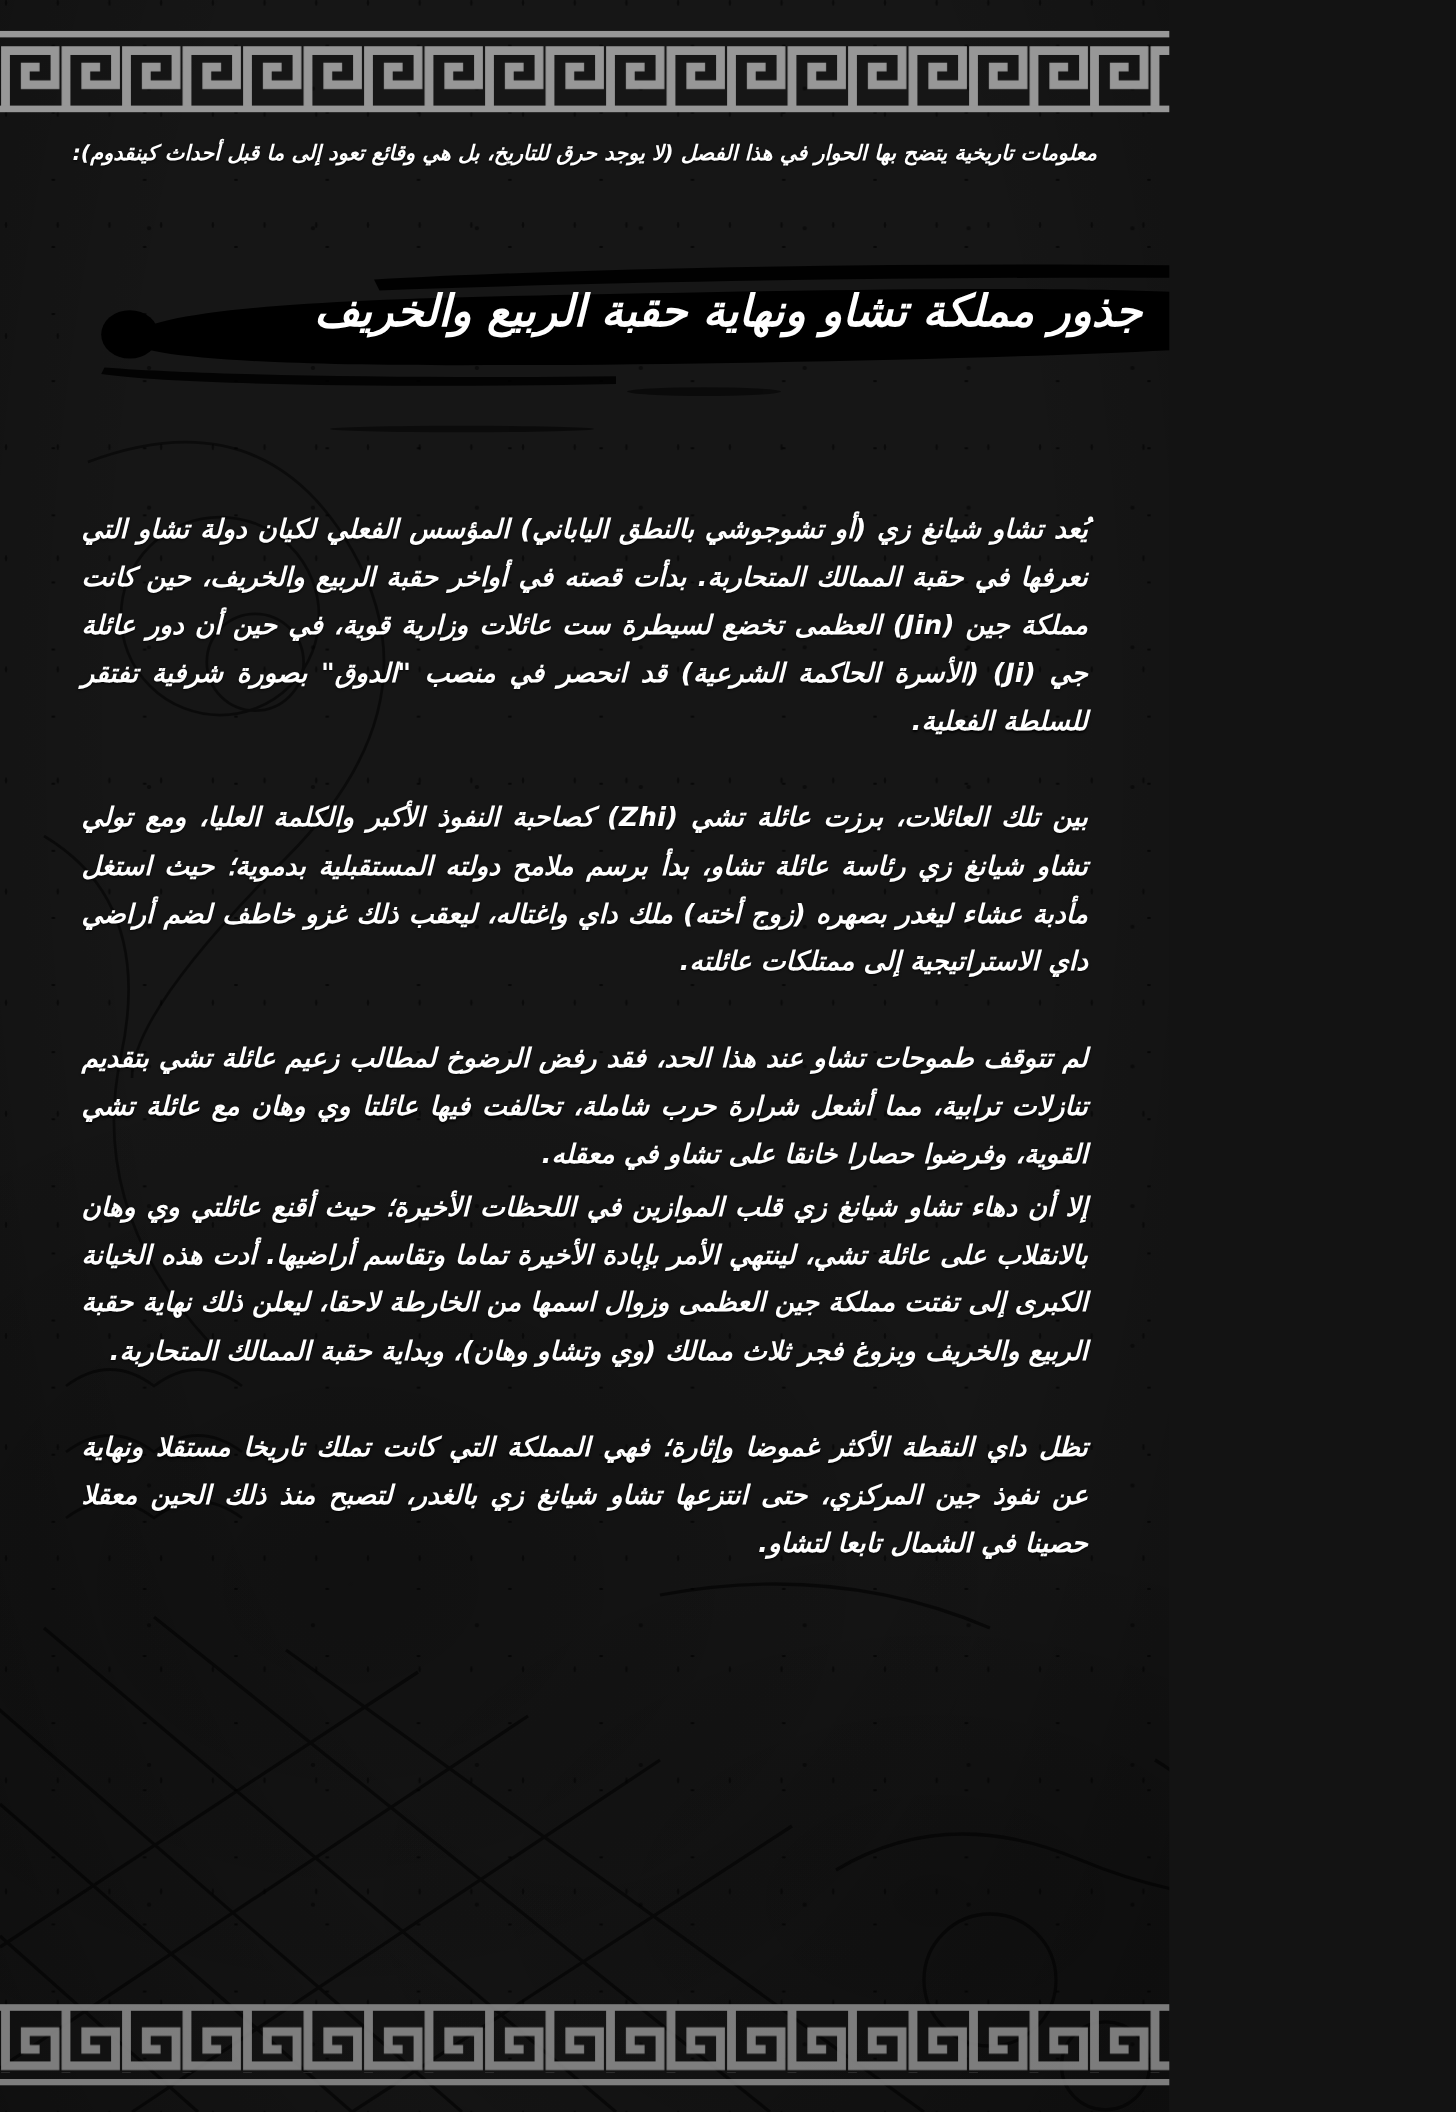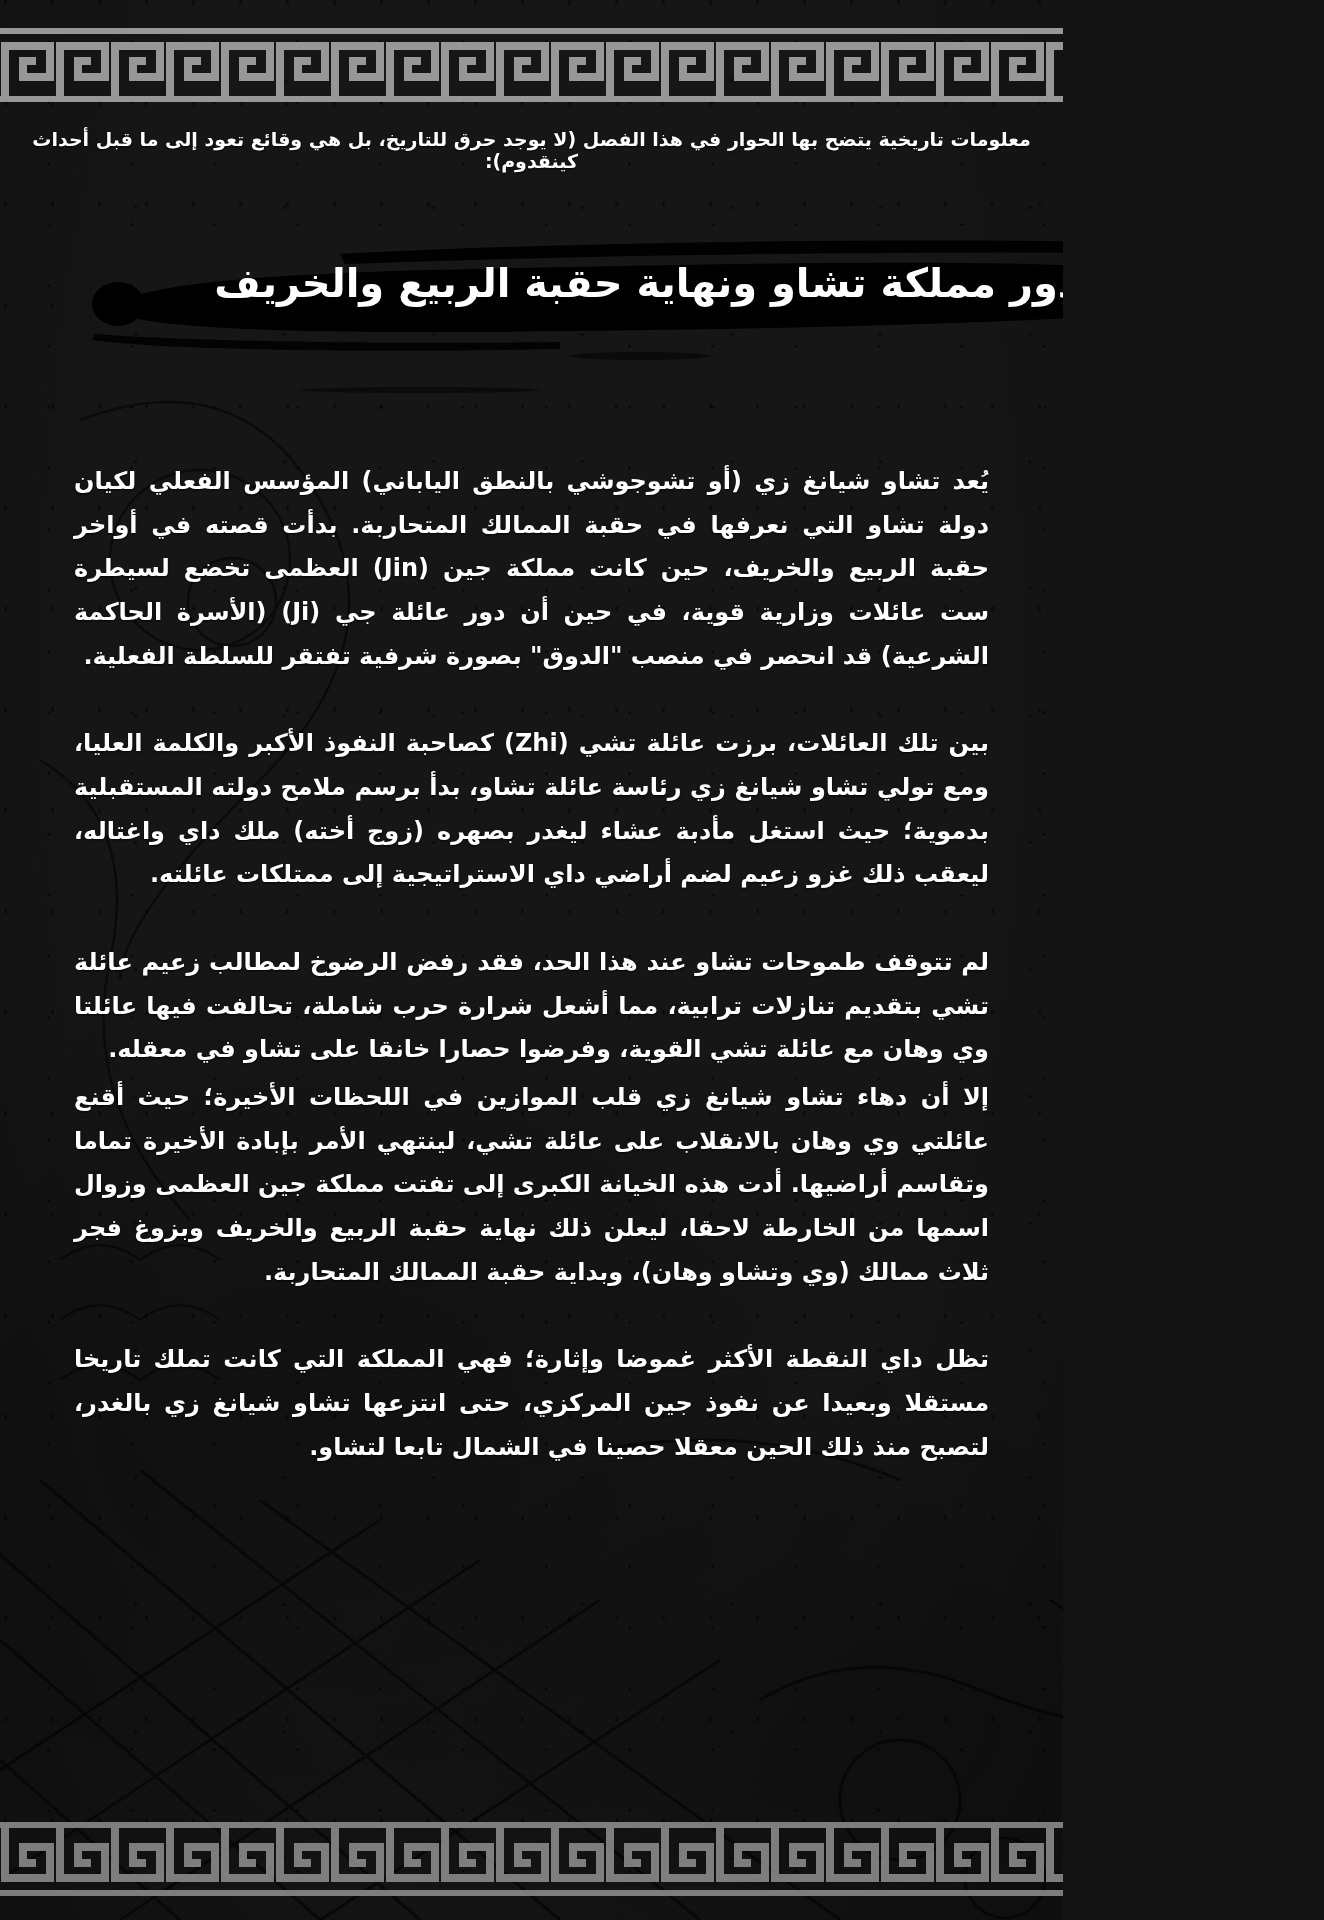--- a/index.html
+++ b/index.html
@@ -13,20 +13,21 @@
   }
   .page {
     position: relative;
     width: 1063px;
     height: 1920px;
     background:
       radial-gradient(ellipse 900px 700px at 30% 75%, rgba(0,0,0,0.25), transparent 70%),
       radial-gradient(ellipse 800px 500px at 80% 90%, rgba(0,0,0,0.22), transparent 70%),
       #161616;
     overflow: hidden;
+    font-style: italic;
   }
   
   .speckles {
     position: absolute; inset: 0; z-index: 2; pointer-events: none;
     background-image:
       radial-gradient(rgba(0,0,0,0.65) 1.3px, transparent 1.9px),
       radial-gradient(rgba(0,0,0,0.5) 1px, transparent 1.5px),
       radial-gradient(rgba(0,0,0,0.45) 1.8px, transparent 2.4px);
     background-size: 83px 61px, 47px 101px, 149px 127px;
     background-position: 7px 11px, 29px 53px, 61px 17px;
@@ -127,24 +128,24 @@
       <path d="M115 96 C 135 68 300 60 520 56 C 800 50 1020 48 1105 56 C 1150 60 1165 70 1120 78 C 1190 80 1245 88 1185 97 C 1100 110 700 120 420 120 C 240 120 118 113 115 96 Z" fill="#000000"></path>
       <path d="M340 42 C 600 28 1000 24 1290 34 C 1302 37 1300 42 1278 43 C 1000 37 620 42 345 52 Z" fill="#000000" opacity="0.92"></path>
       <path d="M95 122 C 200 130 400 132 560 130 L 560 137 C 380 141 160 138 92 128 Z" fill="#000000" opacity="0.85"></path>
       <ellipse cx="118" cy="92" rx="26" ry="22" fill="#000000"></ellipse>
     </svg>
     <h1 class="page-title" dir="rtl">جذور مملكة تشاو ونهاية حقبة الربيع والخريف</h1>
   </div>
 
   <div class="content" dir="rtl" lang="ar">
     <p>يُعد تشاو شيانغ زي (أو تشوجوشي بالنطق الياباني) المؤسس الفعلي لكيان دولة تشاو التي نعرفها في حقبة الممالك المتحاربة. بدأت قصته في أواخر حقبة الربيع والخريف، حين كانت مملكة جين (Jin) العظمى تخضع لسيطرة ست عائلات وزارية قوية، في حين أن دور عائلة جي (Ji) (الأسرة الحاكمة الشرعية) قد انحصر في منصب "الدوق" بصورة شرفية تفتقر للسلطة الفعلية.</p>
-    <p>بين تلك العائلات، برزت عائلة تشي (Zhi) كصاحبة النفوذ الأكبر والكلمة العليا، ومع تولي تشاو شيانغ زي رئاسة عائلة تشاو، بدأ برسم ملامح دولته المستقبلية بدموية؛ حيث استغل مأدبة عشاء ليغدر بصهره (زوج أخته) ملك داي واغتاله، ليعقب ذلك غزو زعيم لضم أراضي داي الاستراتيجية إلى ممتلكات عائلته.</p>
+    <p>بين تلك العائلات، برزت عائلة تشي (Zhi) كصاحبة النفوذ الأكبر والكلمة العليا، ومع تولي تشاو شيانغ زي رئاسة عائلة تشاو، بدأ برسم ملامح دولته المستقبلية بدموية؛ حيث استغل مأدبة عشاء ليغدر بصهره (زوج أخته) ملك داي واغتاله، ليعقب ذلك غزو خاطف لضم أراضي داي الاستراتيجية إلى ممتلكات عائلته.</p>
     <p class="tight">لم تتوقف طموحات تشاو عند هذا الحد، فقد رفض الرضوخ لمطالب زعيم عائلة تشي بتقديم تنازلات ترابية، مما أشعل شرارة حرب شاملة، تحالفت فيها عائلتا وي وهان مع عائلة تشي القوية، وفرضوا حصارا خانقا على تشاو في معقله.</p>
     <p>إلا أن دهاء تشاو شيانغ زي قلب الموازين في اللحظات الأخيرة؛ حيث أقنع عائلتي وي وهان بالانقلاب على عائلة تشي، لينتهي الأمر بإبادة الأخيرة تماما وتقاسم أراضيها. أدت هذه الخيانة الكبرى إلى تفتت مملكة جين العظمى وزوال اسمها من الخارطة لاحقا، ليعلن ذلك نهاية حقبة الربيع والخريف وبزوغ فجر ثلاث ممالك (وي وتشاو وهان)، وبداية حقبة الممالك المتحاربة.</p>
-    <p>تظل داي النقطة الأكثر غموضا وإثارة؛ فهي المملكة التي كانت تملك تاريخا مستقلا وبعيدا عن نفوذ جين المركزي، حتى انتزعها تشاو شيانغ زي بالغدر، لتصبح منذ ذلك الحين معقلا حصينا في الشمال تابعا لتشاو.</p>
+    <p>تظل داي النقطة الأكثر غموضا وإثارة؛ فهي المملكة التي كانت تملك تاريخا مستقلا ونهاية عن نفوذ جين المركزي، حتى انتزعها تشاو شيانغ زي بالغدر، لتصبح منذ ذلك الحين معقلا حصينا في الشمال تابعا لتشاو.</p>
   </div>
 
   <div class="gk-border bottom">
     <svg width="1324" height="84" aria-hidden="true">
       <defs>
         <pattern id="gk-bot" x="0" y="12" width="55" height="58" patternUnits="userSpaceOnUse">
           <path d="M5 58 V6 H50 V37 H23 V21 H36" fill="none" stroke="#8d8d8d" stroke-width="8"></path>
         </pattern>
       </defs>
       <rect x="0" y="0" width="1324" height="6" fill="#8d8d8d"></rect>

